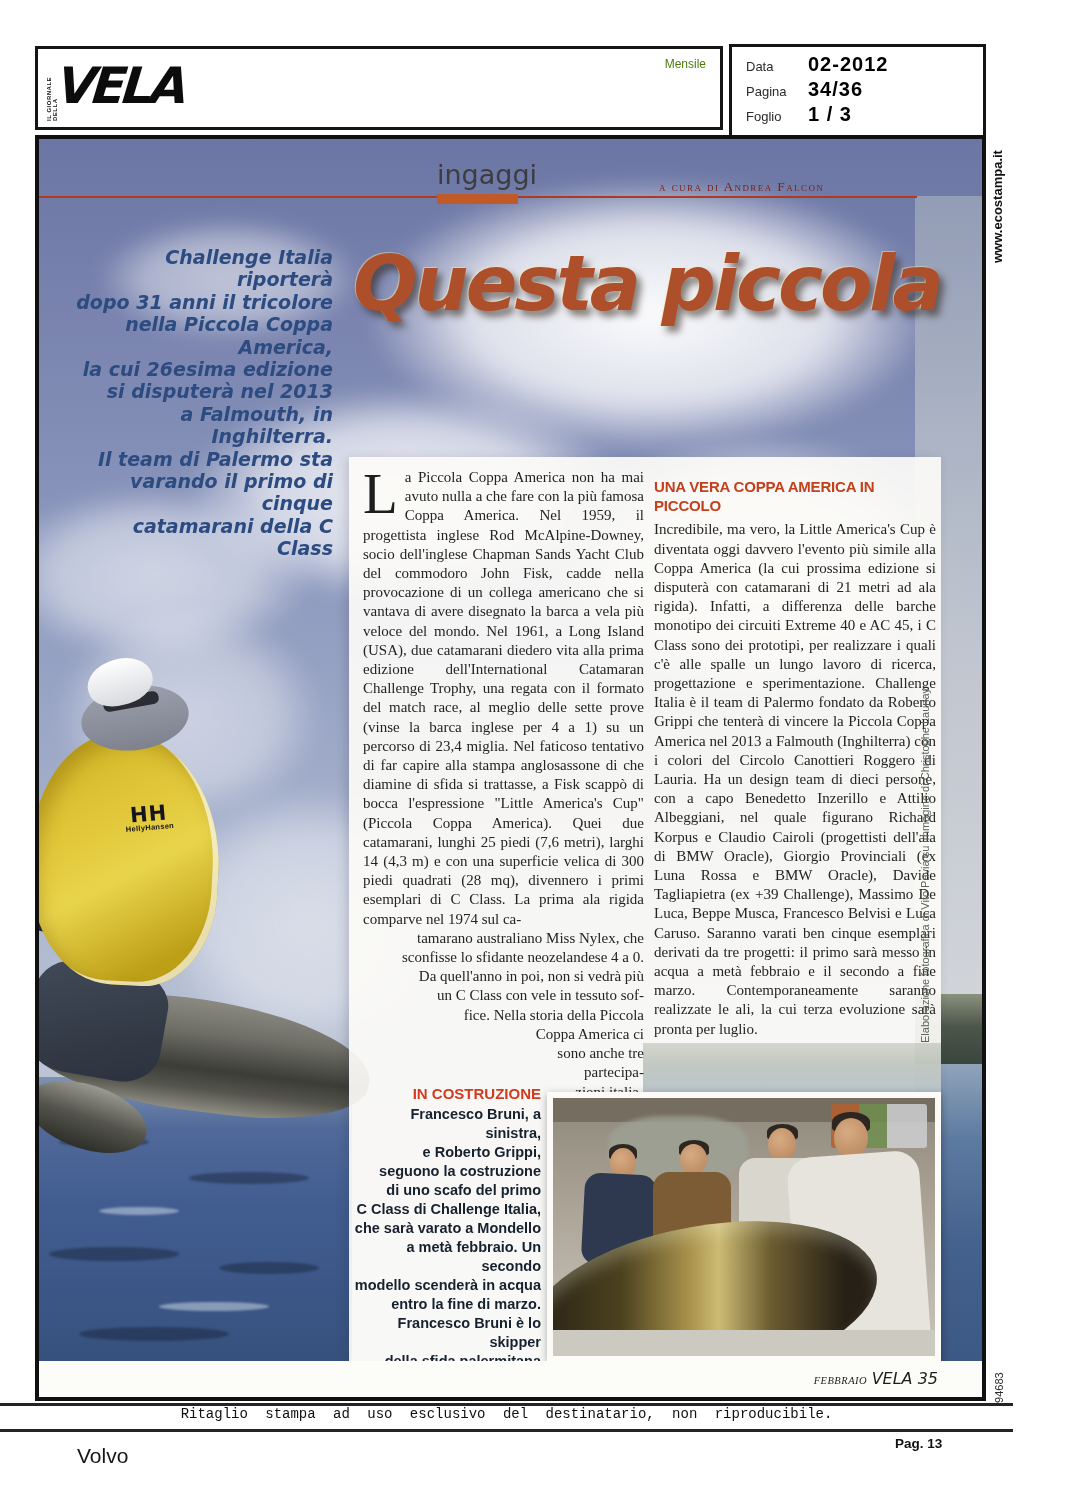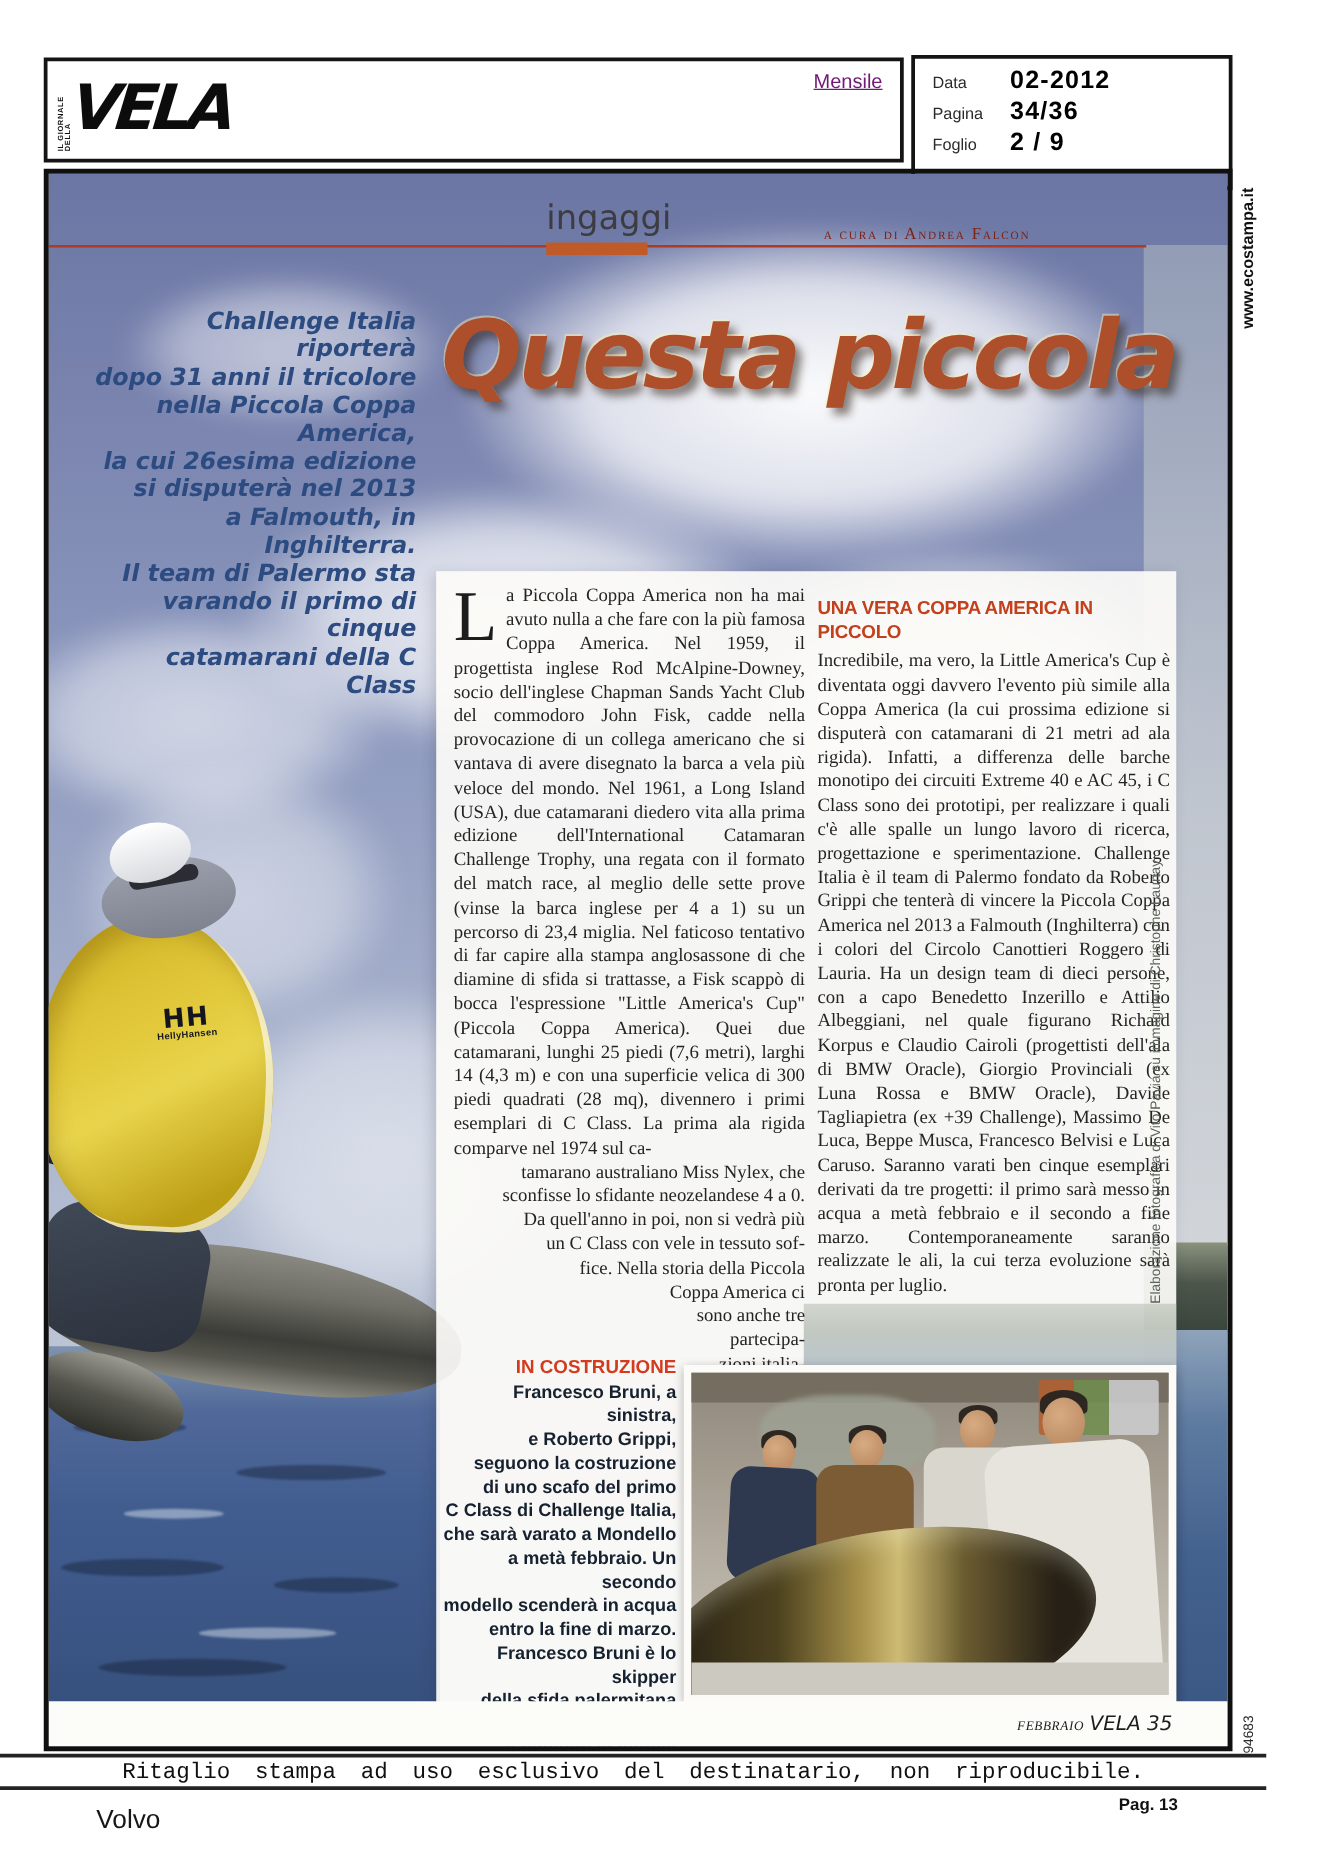--- a/index.html
+++ b/index.html
@@ -6,21 +6,21 @@
   .canvas{position:relative;width:1069px;height:1500px;background:#ffffff;overflow:hidden;
           font-family:"Liberation Sans",sans-serif;}
   .abs{position:absolute;}
 
   
   .logo-box{left:35px;top:46px;width:688px;height:84px;border:3px solid #141414;background:#fff;box-sizing:border-box;}
   .vela-vert{left:8px;top:12px;height:60px;writing-mode:vertical-rl;transform:rotate(180deg);
              font-size:6px;font-weight:bold;letter-spacing:.5px;color:#111;}
   .vela{left:20px;top:8px;font-family:"DejaVu Sans",sans-serif;font-weight:bold;font-style:italic;
         font-size:50px;letter-spacing:-4px;color:#0c0c0c;transform:skewX(-6deg);}
-  .mensile{right:14px;top:8px;font-size:16px;color:#701a75;text-decoration:underline;}
+  .mensile{right:14px;top:8px;font-size:12px;color:#4d7c0f;}
   .data-box{left:729px;top:44px;width:257px;height:108px;border:3px solid #141414;background:#fff;box-sizing:border-box;padding:6px 0 0 14px;}
   .drow{display:flex;align-items:baseline;height:25px;}
   .dlabel{width:62px;font-size:13px;color:#2a2a2a;}
   .dvalue{font-size:20px;font-weight:bold;color:#000000;letter-spacing:1px;}
 
   .eco-vert{left:990px;top:138px;height:125px;writing-mode:vertical-rl;transform:rotate(180deg);
             font-size:13px;font-weight:bold;color:#101010;}
   .code-vert{left:993px;top:1361px;height:48px;writing-mode:vertical-rl;transform:rotate(180deg);
              font-size:11px;color:#2a2a2a;}
 
@@ -105,22 +105,22 @@
     box-shadow:inset 0 10px 16px rgba(255,255,230,.25);}
   .w-floor{left:0;bottom:0;width:100%;height:26px;background:#ccc9c0;}
 
   .bottom-white{left:0;top:1222px;width:943px;height:36px;background:#fcfcf9;z-index:6;}
   .febbraio{right:44px;top:1230px;z-index:7;color:#1c1c1c;font-style:italic;}
   .feb-small{font-size:10.5px;letter-spacing:.5px;font-family:Liberation Serif, serif;margin-top:15px;}
   .feb-big{font-size:16px;font-family:"DejaVu Sans",sans-serif;}
 
   
   .footer-strip{left:0;top:1403px;width:1013px;height:23px;border-top:3px solid #242424;border-bottom:3px solid #242424;
-    background:#fff;display:flex;align-items:center;justify-content:center;
-    font-family:"Liberation Mono",monospace;font-size:18px;word-spacing:9px;color:#101010;}
+    background:#fff;display:flex;align-items:flex-start;justify-content:center;
+    font-family:"Liberation Mono",monospace;font-size:14px;word-spacing:9px;color:#101010;}
   .volvo{left:77px;top:1444px;font-size:21px;color:#161616;}
   .pageref{left:895px;top:1436px;font-size:13.5px;font-weight:bold;color:#111;}
 </style>
 </head>
 <body>
 
 <div class="canvas">
 
   <div class="abs logo-box">
     <div class="abs vela-vert">IL GIORNALE DELLA</div>
@@ -131,21 +131,21 @@
     <div class="drow">
       <span class="dlabel">Data</span>
       <span class="dvalue">02-2012</span>
     </div>
     <div class="drow">
       <span class="dlabel">Pagina</span>
       <span class="dvalue">34/36</span>
     </div>
     <div class="drow">
       <span class="dlabel">Foglio</span>
-      <span class="dvalue">2 / 9</span>
+      <span class="dvalue">1 / 3</span>
     </div>
   </div>
 
   <div class="abs eco-vert">www.ecostampa.it</div>
 
   <div class="abs page">
 
     <div class="abs cloud" style="left:330px;top:40px;width:560px;height:270px;"></div>
     <div class="abs cloud" style="left:60px;top:80px;width:260px;height:120px;opacity:.55;"></div>
     <div class="abs cloud" style="left:150px;top:250px;width:430px;height:210px;opacity:.85;"></div>

